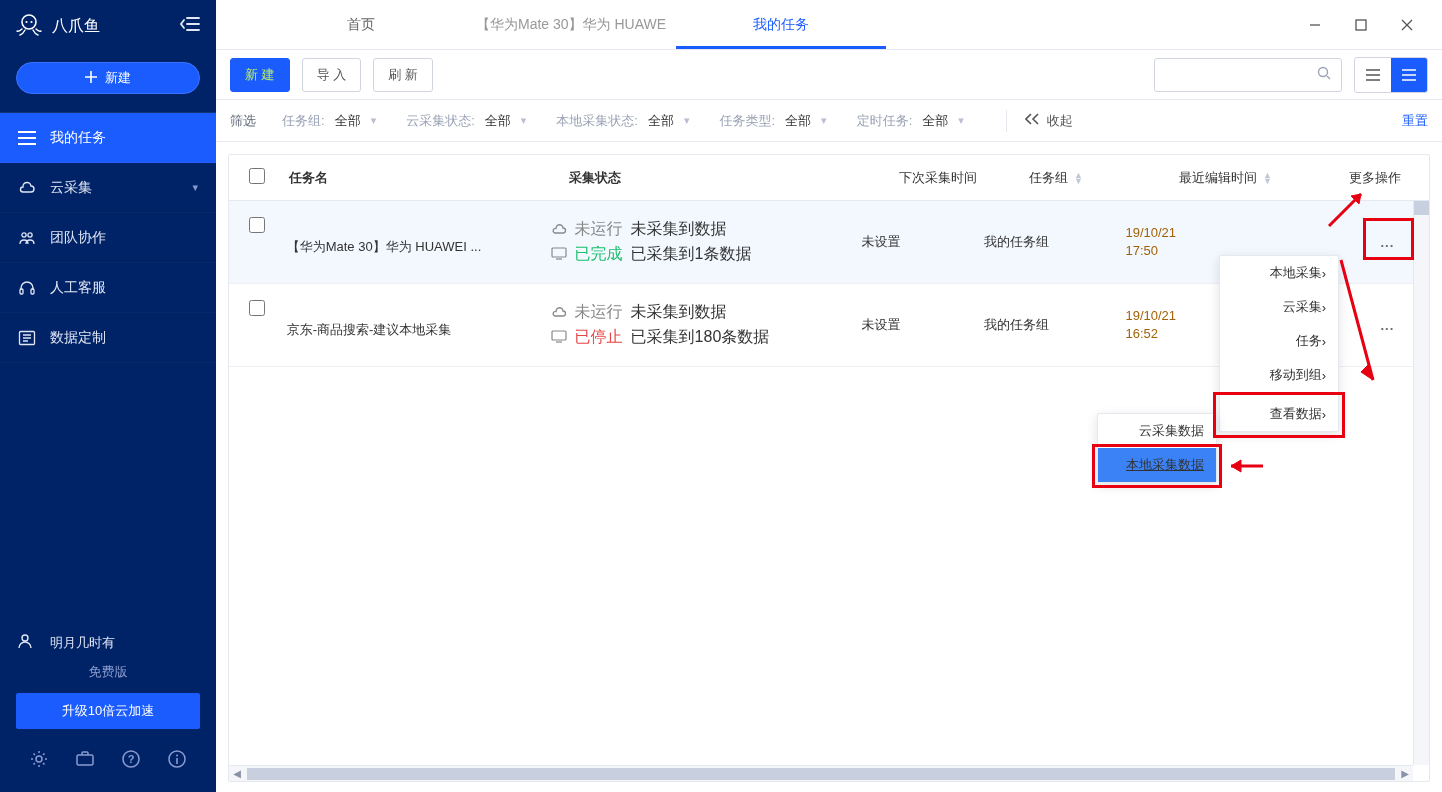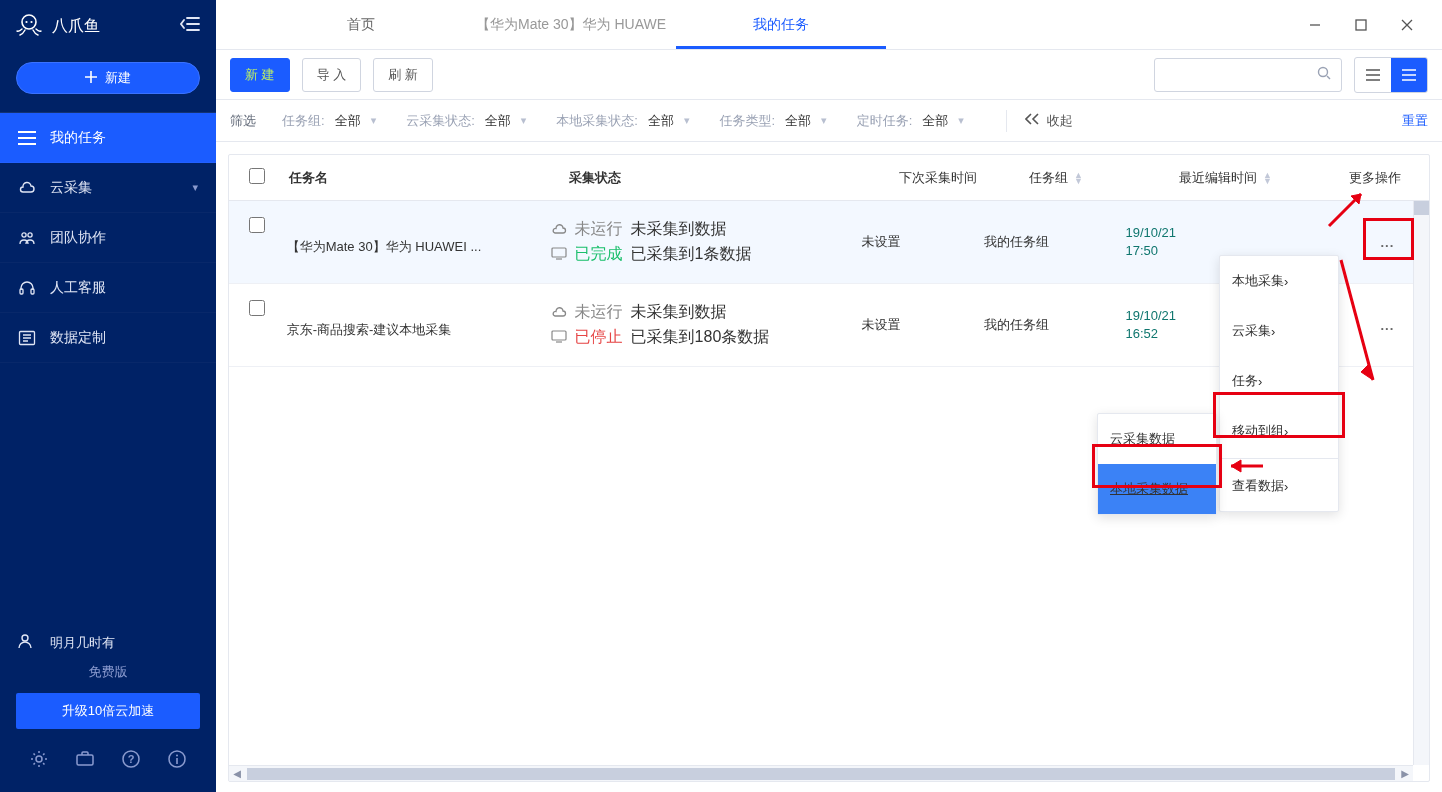--- a/index.html
+++ b/index.html
@@ -72,26 +72,26 @@
 .row { display:flex; align-items:flex-start; padding:16px 20px; border-bottom:1px solid #EEF0F5; position:relative; }
 .row.hover { background:#F3F8FF; }
 .r-name { width:280px; color:#333; padding-top:10px; align-self:center; }
 .r-status { width: 330px; font-size:16px; }
 .st-line { display:flex; align-items:center; gap:8px; padding:2px 0; color:#333;}
 .st-line .tag-gray { color:#888; }
 .st-line .tag-green { color:#1BBF6C; }
 .st-line .tag-red { color:#E64545; }
 .r-next { width:130px; align-self:center; color:#333; }
 .r-group { width:150px; align-self:center; color:#333; }
-.r-time { width:170px; align-self:center; color:#0f766e; line-height:18px; }
+.r-time { width:170px; align-self:center; color:#a16207; line-height:18px; }
 .r-more { width:46px; height:34px; display:flex; align-items:center; justify-content:center; cursor:pointer; align-self:center; font-weight:bold; letter-spacing:1px; color:#666; margin-left: 80px; }
 
 .dropdown { position:absolute; background:#fff; border:1px solid #E5E8EF; box-shadow:0 3px 12px rgba(0,0,0,0.12); border-radius:2px; z-index:20; }
 .dd1 { width:120px; }
-.dd-item { display:flex; align-items:center; justify-content:flex-start; padding:16px 12px; font-size:13px; color:#333; cursor:pointer; }
+.dd-item { display:flex; align-items:center; justify-content:flex-end; padding:8px 12px; font-size:13px; color:#333; cursor:pointer; }
 .dd-sep { height:1px; background:#E5E8EF; margin:2px 0;}
 .dd2 { width:120px; }
 .dd2 .dd-item.hl { background:#3b82f6;text-decoration:underline; }
 
 .annot-arrow { position:absolute; pointer-events:none; z-index:30; stroke:#E60012; fill:#E60012; }
 .annot-box { position:absolute; border:3px solid #E60012; pointer-events:none; z-index:29; }
 
 .vscroll { position:absolute; right:0; top:46px; bottom:16px; width:16px; border-left:1px solid #E5E8EF; background:#f4f6fa; }
 .vscroll .vhandle { width:100%; height:14px; background:#c8cfde; }
 .hscroll { position:absolute; left:0; right:16px; bottom:0; height:16px; border-top:1px solid #E5E8EF; background:#f4f6fa; display:flex; align-items:center; }

